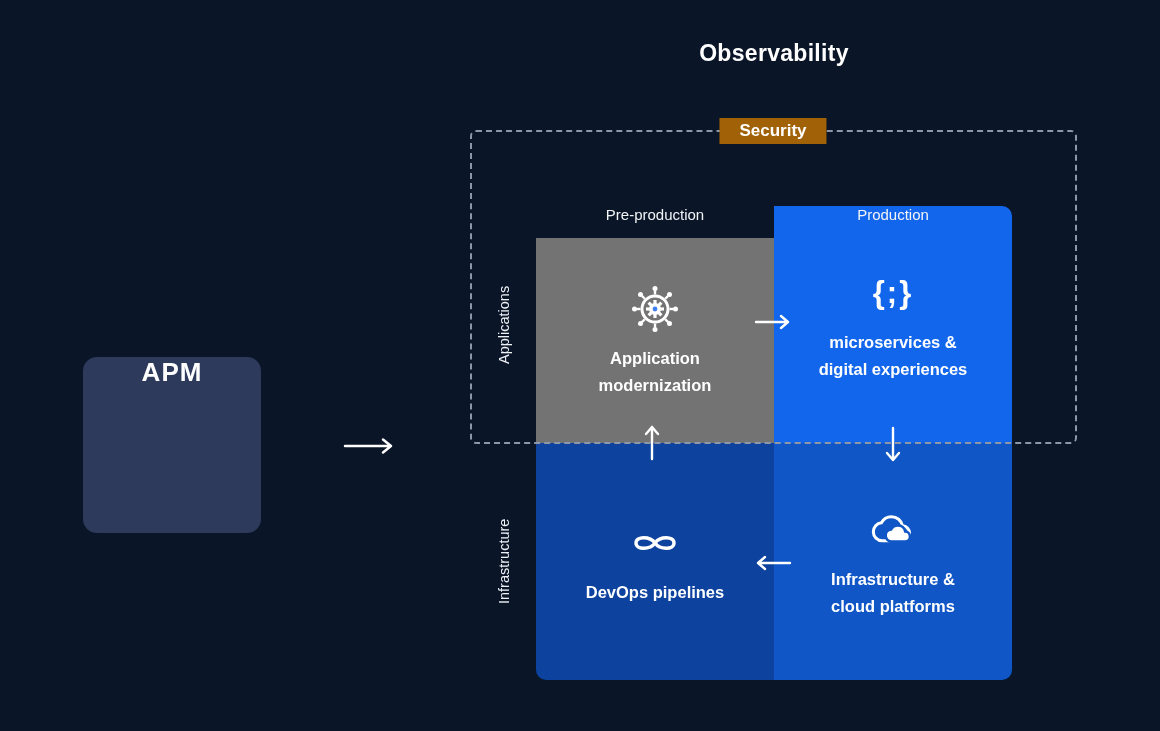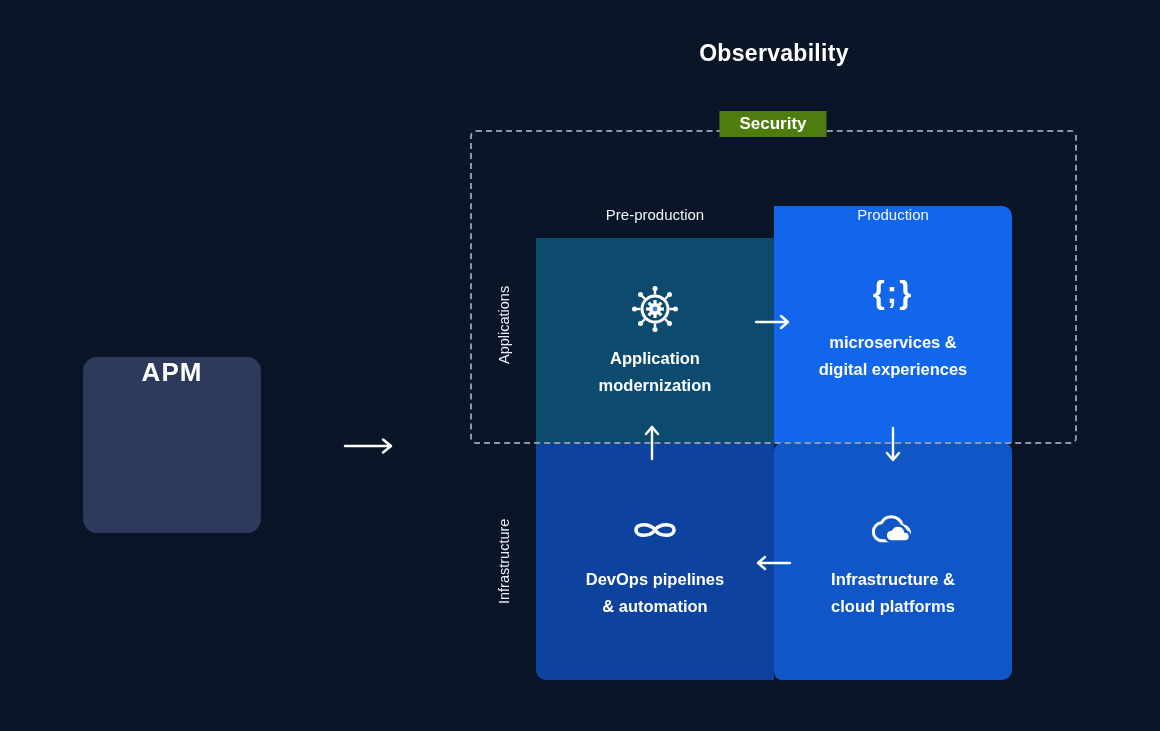--- a/index.html
+++ b/index.html
@@ -39,24 +39,24 @@
     display: grid;
     grid-template-columns: 1fr 1fr;
     grid-template-rows: 1fr 1fr;
   }
   .q {
     display: flex; flex-direction: column;
     align-items: center; justify-content: center;
     text-align: center;
     padding: 8px 20px;
   }
-  .q-tl { background: #0c4a6e; margin-top: 32px; }
+  .q-tl { background: #737373; margin-top: 32px; }
   .q-tr { background: #1266ec; }
   .q-bl { background: #0d429e; }
-  .q-br { background: #1056c6; border-radius: 8px; }
+  .q-br { background: #1056c6; }
   .q .icon {
     height: 52px;
     display: flex; align-items: center; justify-content: center;
     margin-bottom: 10px;
   }
   .q .label {
     font-size: 16.5px;
     font-weight: bold;
     line-height: 27px;
   }
@@ -64,23 +64,23 @@
   .code-glyph { font-size: 31px; font-weight: bold; line-height: 1; letter-spacing: 2px; }
   .security-box {
     position: absolute;
     left: 470px; top: 130px; width: 603px; height: 310px;
     border: 2px dashed #8e97a8;
     border-radius: 6px;
     pointer-events: none;
   }
   .security-label {
     position: absolute;
-    left: 773px; top: 124px;
+    left: 773px; top: 131px;
     transform: translate(-50%, -50%);
-    background: #4d7c0f;
+    background: #a16207;
     padding: 3px 20px;
     font-size: 17px;
     font-weight: bold;
     white-space: nowrap;
   }
   .col-label {
     position: absolute;
     top: 166px;
     font-size: 15px;
     color: #f2f4f8;
@@ -179,21 +179,20 @@
     </div>
 
     <div class="q q-bl">
       <div class="icon">
         <svg width="56" height="30" viewBox="0 0 56 30">
           <path d="M28 15 C 23 8, 9 8, 9 15 C 9 22, 23 22, 28 15 C 33 8, 47 8, 47 15 C 47 22, 33 22, 28 15" fill="none" stroke="#ffffff" stroke-width="3.4" stroke-linecap="round" stroke-linejoin="round"></path>
         </svg>
       </div>
       <div class="label">
         <span>DevOps pipelines</span>
-        <span>&amp; automation</span>
       </div>
     </div>
 
     <div class="q q-br">
       <div class="icon">
         <svg width="48" height="41" viewBox="-2 -1 28 25">
           <path d="M19.35 10.04A7.49 7.49 0 0 0 12 4C9.11 4 6.6 5.64 5.35 8.04A5.994 5.994 0 0 0 0 14c0 3.31 2.69 6 6 6h13c2.76 0 5-2.24 5-5 0-2.64-2.05-4.78-4.65-4.96z" transform="scale(0.92)" fill="none" stroke="#ffffff" stroke-width="2"></path>
           <path d="M19.35 10.04A7.49 7.49 0 0 0 12 4C9.11 4 6.6 5.64 5.35 8.04A5.994 5.994 0 0 0 0 14c0 3.31 2.69 6 6 6h13c2.76 0 5-2.24 5-5 0-2.64-2.05-4.78-4.65-4.96z" transform="translate(7.5,6.5) scale(0.62)" fill="#ffffff" stroke="#1056c6" stroke-width="2.6"></path>
         </svg>
       </div>

